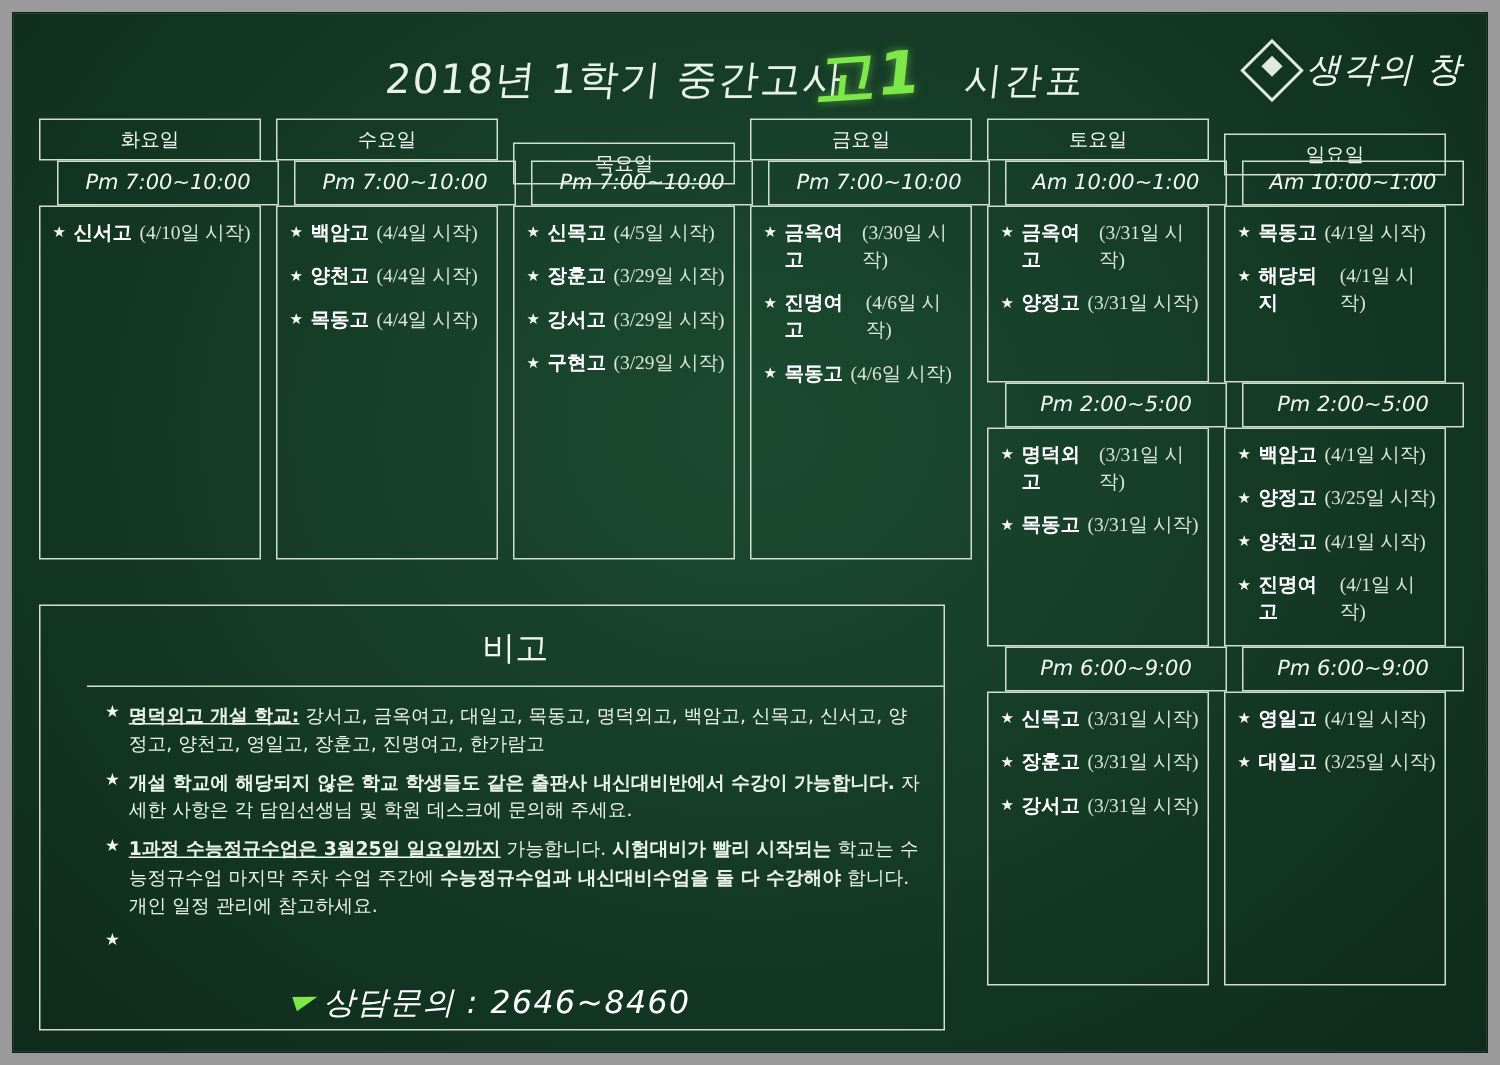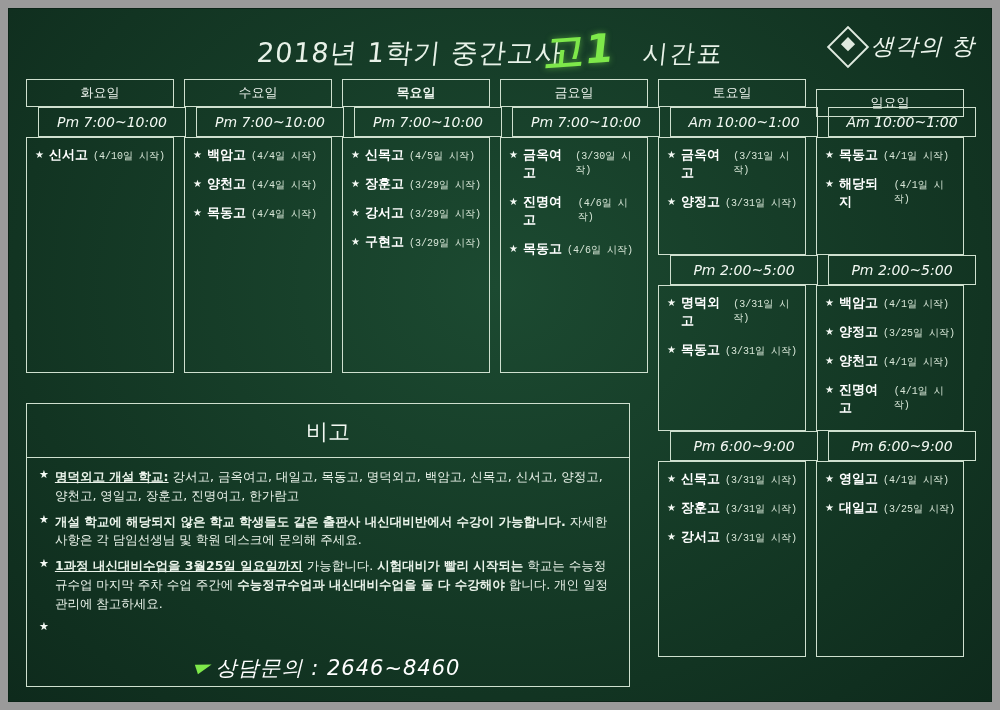--- a/index.html
+++ b/index.html
@@ -159,34 +159,35 @@
     position: relative;
     top: -1px;
   }
   .school {
     font-size: 13px;
     font-weight: bold;
     color: #ffffff;
     font-family: "DejaVu Sans", sans-serif;
   }
   .note {
-    font-size: 10px;
+    font-size: 13px;
     color: #d7e6d7;
-    font-family: Liberation Mono, monospace;
+    font-family: Liberation Serif, serif;
   }
 
   
   .remarks {
     position: absolute;
     left: 17px;
     top: 394px;
     width: 604px;
     height: 284px;
     border: 1px solid #cfe0cf;
     box-sizing: border-box;
+    padding-left: 31px;
   }
   .remarks-title {
     text-align: center;
     font-size: 22px;
     color: #f2f8f2;
     margin-top: 13px;
     font-family: "DejaVu Sans", sans-serif;
   }
   .remarks-body {
     margin-top: 10px;
@@ -268,21 +269,21 @@
             <span class="note">(4/4일 시작)</span>
           </div>
           <div class="item">
             <span class="star">★</span>
             <span class="school">목동고</span>
             <span class="note">(4/4일 시작)</span>
           </div>
         </div>
       </div>
       <div class="col" style="left: 316px;">
-        <div class="cell dayhead" style="top: 0px; font-weight: bold;">목요일</div>
+        <div class="cell dayhead" style="top: 16px;">목요일</div>
         <div class="cell timehead" style="top: 28px;">Pm 7:00~10:00</div>
         <div class="cell bodycell" style="top: 58px; height: 236px;">
           <div class="item">
             <span class="star">★</span>
             <span class="school">신목고</span>
             <span class="note">(4/5일 시작)</span>
           </div>
           <div class="item">
             <span class="star">★</span>
             <span class="school">장훈고</span>
@@ -428,21 +429,21 @@
         <div class="rline">
           <span class="star">★</span>
           <span><span style="text-decoration: underline; font-weight: bold;">명덕외고 개설 학교:</span><span> 강서고, 금옥여고, 대일고, 목동고, 명덕외고, 백암고, 신목고, 신서고, 양정고, 양천고, 영일고, 장훈고, 진명여고, 한가람고</span></span>
         </div>
         <div class="rline">
           <span class="star">★</span>
           <span><span style="font-weight: bold;">개설 학교에 해당되지 않은 학교 학생들도 같은 출판사 내신대비반에서 수강이 가능합니다.</span><span> 자세한 사항은 각 담임선생님 및 학원 데스크에 문의해 주세요.</span></span>
         </div>
         <div class="rline">
           <span class="star">★</span>
-          <span><span style="text-decoration: underline; font-weight: bold;">1과정 내신대비수업을 3월25일 일요일까지</span><span> 가능합니다. </span><span style="font-weight: bold;">시험대비가 빨리 시작되는</span><span> 학교는 수능정규수업 마지막 주차 수업 주간에 </span><span style="font-weight: bold;">수능정규수업과 내신대비수업을 둘 다 수강해야</span><span> 합니다. 개인 일정 관리에 참고하세요.</span></span>
+          <span><span style="text-decoration: underline; font-weight: bold;">1과정 수능정규수업은 3월25일 일요일까지</span><span> 가능합니다. </span><span style="font-weight: bold;">시험대비가 빨리 시작되는</span><span> 학교는 수능정규수업 마지막 주차 수업 주간에 </span><span style="font-weight: bold;">수능정규수업과 내신대비수업을 둘 다 수강해야</span><span> 합니다. 개인 일정 관리에 참고하세요.</span></span>
         </div>
         <div class="rline">
           <span class="star">★</span>
         </div>
       </div>
     <div class="contact">
       <span class="pen"></span><span>상담문의 : 2646~8460</span>
     </div>
   </div>
 

